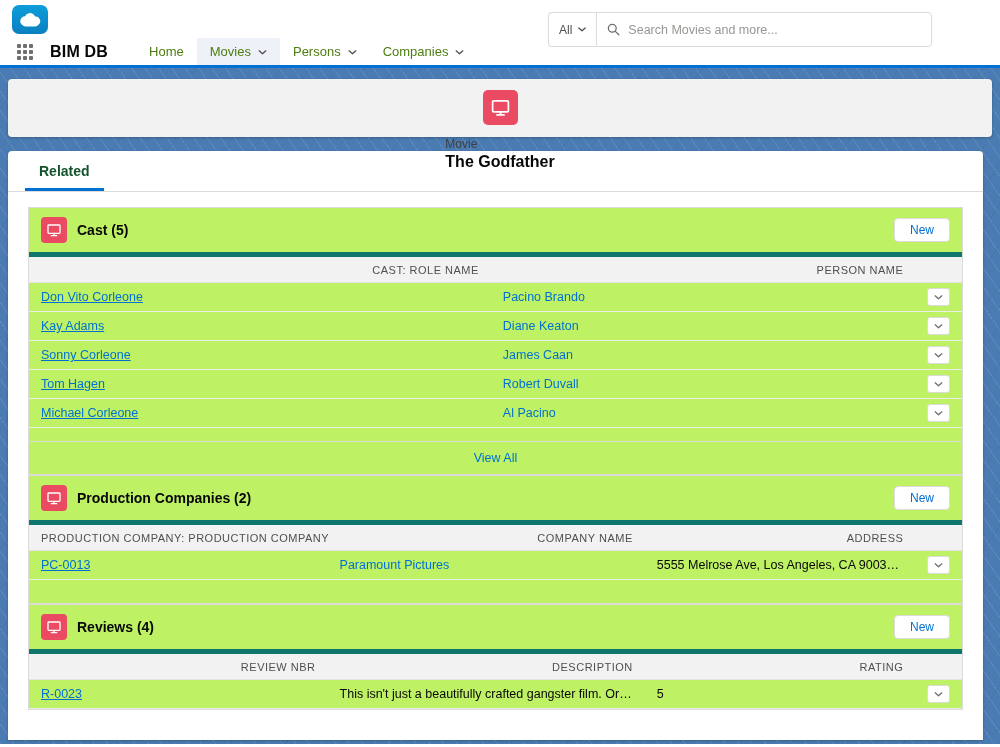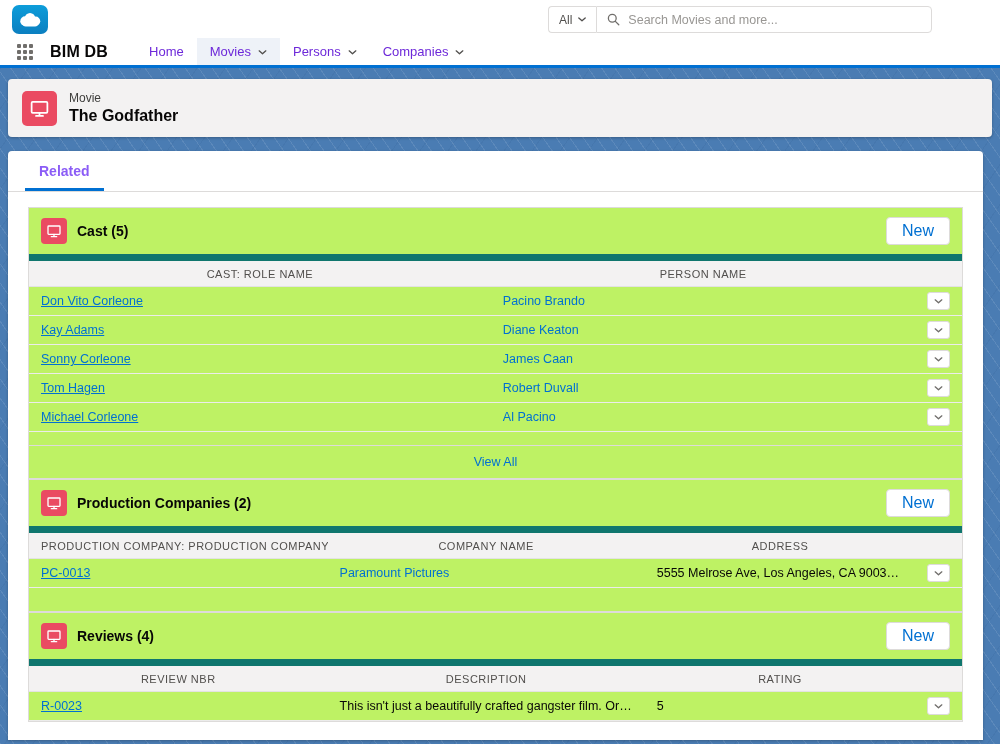--- a/index.html
+++ b/index.html
@@ -2,65 +2,65 @@
 <html style="--brand-blue: #0070d2; --link-blue: #0070d2; --entity-icon-bg: #ea4b62; --page-bg-blue: #4a7cb3; --logo-blue: #0d9dda;"><head>
 <meta charset="utf-8">
 <style>
   * { box-sizing: border-box; margin: 0; padding: 0; }
   html, body { width: 1000px; height: 747px; overflow: hidden; }
   body { font-family: "Liberation Sans", sans-serif; background: #fff; color: #080707; }
 
   
   .global-header { height: 38px; background: #fff; position: relative; display: flex; align-items: center; padding: 0 12px; }
   .sf-logo { width: 36px; height: 29px; border-radius: 7px; background: linear-gradient(180deg, var(--logo-blue, #0d9dda), #0b7fc0); display: flex; align-items: center; justify-content: center; }
-  .search-group { position: absolute; left: 548px; top: 6px; display: flex; height: 27px; width: 384px; }
+  .search-group { position: absolute; left: 548px; top: 12px; display: flex; height: 35px; width: 384px; }
   .scope-btn { display: flex; align-items: center; gap: 6px; padding: 0 10px; border: 1px solid #dddbda; border-right: none; border-radius: 4px 0 0 4px; background: #fff; font-size: 12px; color: #514f4d; cursor: pointer; font-family: inherit; }
   .search-box { flex: 1; display: flex; align-items: center; border: 1px solid #dddbda; border-radius: 0 4px 4px 0; padding: 0 10px; gap: 8px; background: #fff; }
   .search-box input { border: none; outline: none; flex: 1; font-size: 12.5px; color: #514f4d; font-family: inherit; background: transparent; }
   .search-box input::placeholder { color: #999794; }
 
   
   .nav-bar { height: 30px; display: flex; align-items: stretch; border-bottom: 3px solid var(--brand-blue, #0070d2); background: #fff; padding-left: 8px; }
   .waffle { width: 34px; display: flex; align-items: center; justify-content: center; background: none; border: none; cursor: pointer; }
   .waffle-grid { display: grid; grid-template-columns: repeat(3, 4px); grid-template-rows: repeat(3, 4px); gap: 2px; }
   .waffle-grid span { width: 4px; height: 4px; background: #706e6b; border-radius: 1px; }
   .app-name { display: flex; align-items: center; font-size: 16px; font-weight: bold; color: #080707; padding: 0 16px 0 8px; letter-spacing: .2px; }
   .nav-tabs { display: flex; margin-left: 12px; }
-  .nav-tab { display: flex; align-items: center; gap: 7px; padding: 0 13px; font-size: 13px; color: #6d28d9; cursor: pointer; }
+  .nav-tab { display: flex; align-items: center; gap: 7px; padding: 0 13px; font-size: 13px; color: #4d7c0f; cursor: pointer; }
   .nav-tab.active { background: #eef2f8; }
   .nav-tab .chev { color: #514f4d; margin-top: 2px; }
 
   
   .page-bg { height: 676px; padding: 11px 8px 0; background-color: var(--page-bg-blue, #4a7cb3);
     background-image: repeating-linear-gradient(55deg, rgba(255,255,255,0.10) 0px, rgba(255,255,255,0.10) 1px, rgba(255,255,255,0) 1px, rgba(255,255,255,0) 11px),
                       repeating-linear-gradient(125deg, rgba(0,40,90,0.06) 0px, rgba(0,40,90,0.06) 1px, rgba(255,255,255,0) 1px, rgba(255,255,255,0) 23px); }
 
   
-  .record-header { background: #f3f2f2; border-radius: 4px; height: 58px; padding: 11px 14px; display: flex; align-items: center; gap: 12px; box-shadow: 0 1px 3px rgba(0,0,0,0.25); }
+  .record-header { background: #f3f2f2; border-radius: 4px; height: 58px; padding: 11px 14px; display: flex; align-items: center; gap: 12px; box-shadow: 0 1px 3px rgba(0,0,0,0.25); flex-direction: column; }
   .entity-icon { width: 35px; height: 35px; border-radius: 5px; background: var(--entity-icon-bg, #ea4b62); display: flex; align-items: center; justify-content: center; flex: none; }
   .entity-label { font-size: 12px; color: #3e3e3c; margin-bottom: 2px; }
   .record-title { font-size: 16px; font-weight: bold; color: #080707; }
 
   
   .main-card { margin-top: 14px; margin-right: 9px; background: #fff; border-radius: 4px 4px 0 0; height: 589px; overflow: hidden; box-shadow: 0 1px 3px rgba(0,0,0,0.25); }
   .record-tabs { display: flex; border-bottom: 1px solid #dddbda; padding-left: 14px; height: 41px; }
   .record-tab { padding: 0 17px; display: flex; align-items: center; font-size: 14px; color: #706e6b; position: relative; cursor: pointer; }
-  .record-tab.active { color: #8b5cf6; font-weight: bold; }
+  .record-tab.active { color: #14532d; font-weight: bold; }
   .record-tab.active::after { content: ""; position: absolute; left: 3px; right: 3px; bottom: 0; height: 3px; background: var(--brand-blue, #0070d2); }
   .related-content { padding: 15px 20px; }
 
   
   .rel-card { border: 1px solid #dddbda; border-radius: 0; background: #bef264; }
   .rel-card-header { display: flex; align-items: center; padding: 9px 12px; gap: 10px; }
   .rel-icon { width: 26px; height: 26px; border-radius: 4px; background: var(--entity-icon-bg, #ea4b62); display: flex; align-items: center; justify-content: center; flex: none; }
   .rel-title { font-size: 14px; font-weight: bold; color: #080707; }
-  .new-btn { margin-left: auto; border: 1px solid #dddbda; background: #fff; color: var(--link-blue, #0070d2); font-size: 16px; padding: 4px 15px; border-radius: 4px; cursor: pointer; font-family: inherit; }
+  .new-btn { margin-left: auto; border: 1px solid #dddbda; background: #fff; color: var(--link-blue, #0070d2); font-size: 12px; padding: 4px 15px; border-radius: 4px; cursor: pointer; font-family: inherit; }
 
   table { width: 100%; border-collapse: collapse; font-size: 12.5px; table-layout: fixed; }
-  thead th { padding: 7px 12px 6px; font-size: 11px; font-weight: normal; color: #514f4d; letter-spacing: .5px; background: #f3f2f2; border-top: 7px solid #0f766e; border-bottom: 1px solid #e3e3e2; text-align: center; white-space: nowrap; overflow: hidden; }
+  thead th { padding: 7px 12px 6px; font-size: 11px; font-weight: normal; color: #514f4d; letter-spacing: .5px; background: #f3f2f2; border-top: 5px solid #0f766e; border-bottom: 1px solid #e3e3e2; text-align: right; white-space: nowrap; overflow: hidden; }
   tbody td { padding: 5px 12px; border-bottom: 1px solid #ececeb; white-space: nowrap; overflow: hidden; text-overflow: ellipsis; color: #080707; }
   .link { color: var(--link-blue, #0070d2); text-decoration: underline; cursor: pointer; }
   .link.plain { text-decoration: none; }
   .action-col { width: 44px; }
   .action-cell { text-align: right; overflow: visible; }
   .row-action { width: 23px; height: 18px; border: 1px solid #dddbda; border-radius: 3px; background: #fff; display: inline-flex; align-items: center; justify-content: center; cursor: pointer; color: #706e6b; padding: 0; }
   .spacer { height: 13px; }
   .view-all { border-top: 1px solid #dddbda; text-align: center; padding: 9px; font-size: 12.5px; }
   .view-all a { color: var(--link-blue, #0070d2); text-decoration: none; cursor: pointer; }
   .card-footer-empty { height: 23px; }

